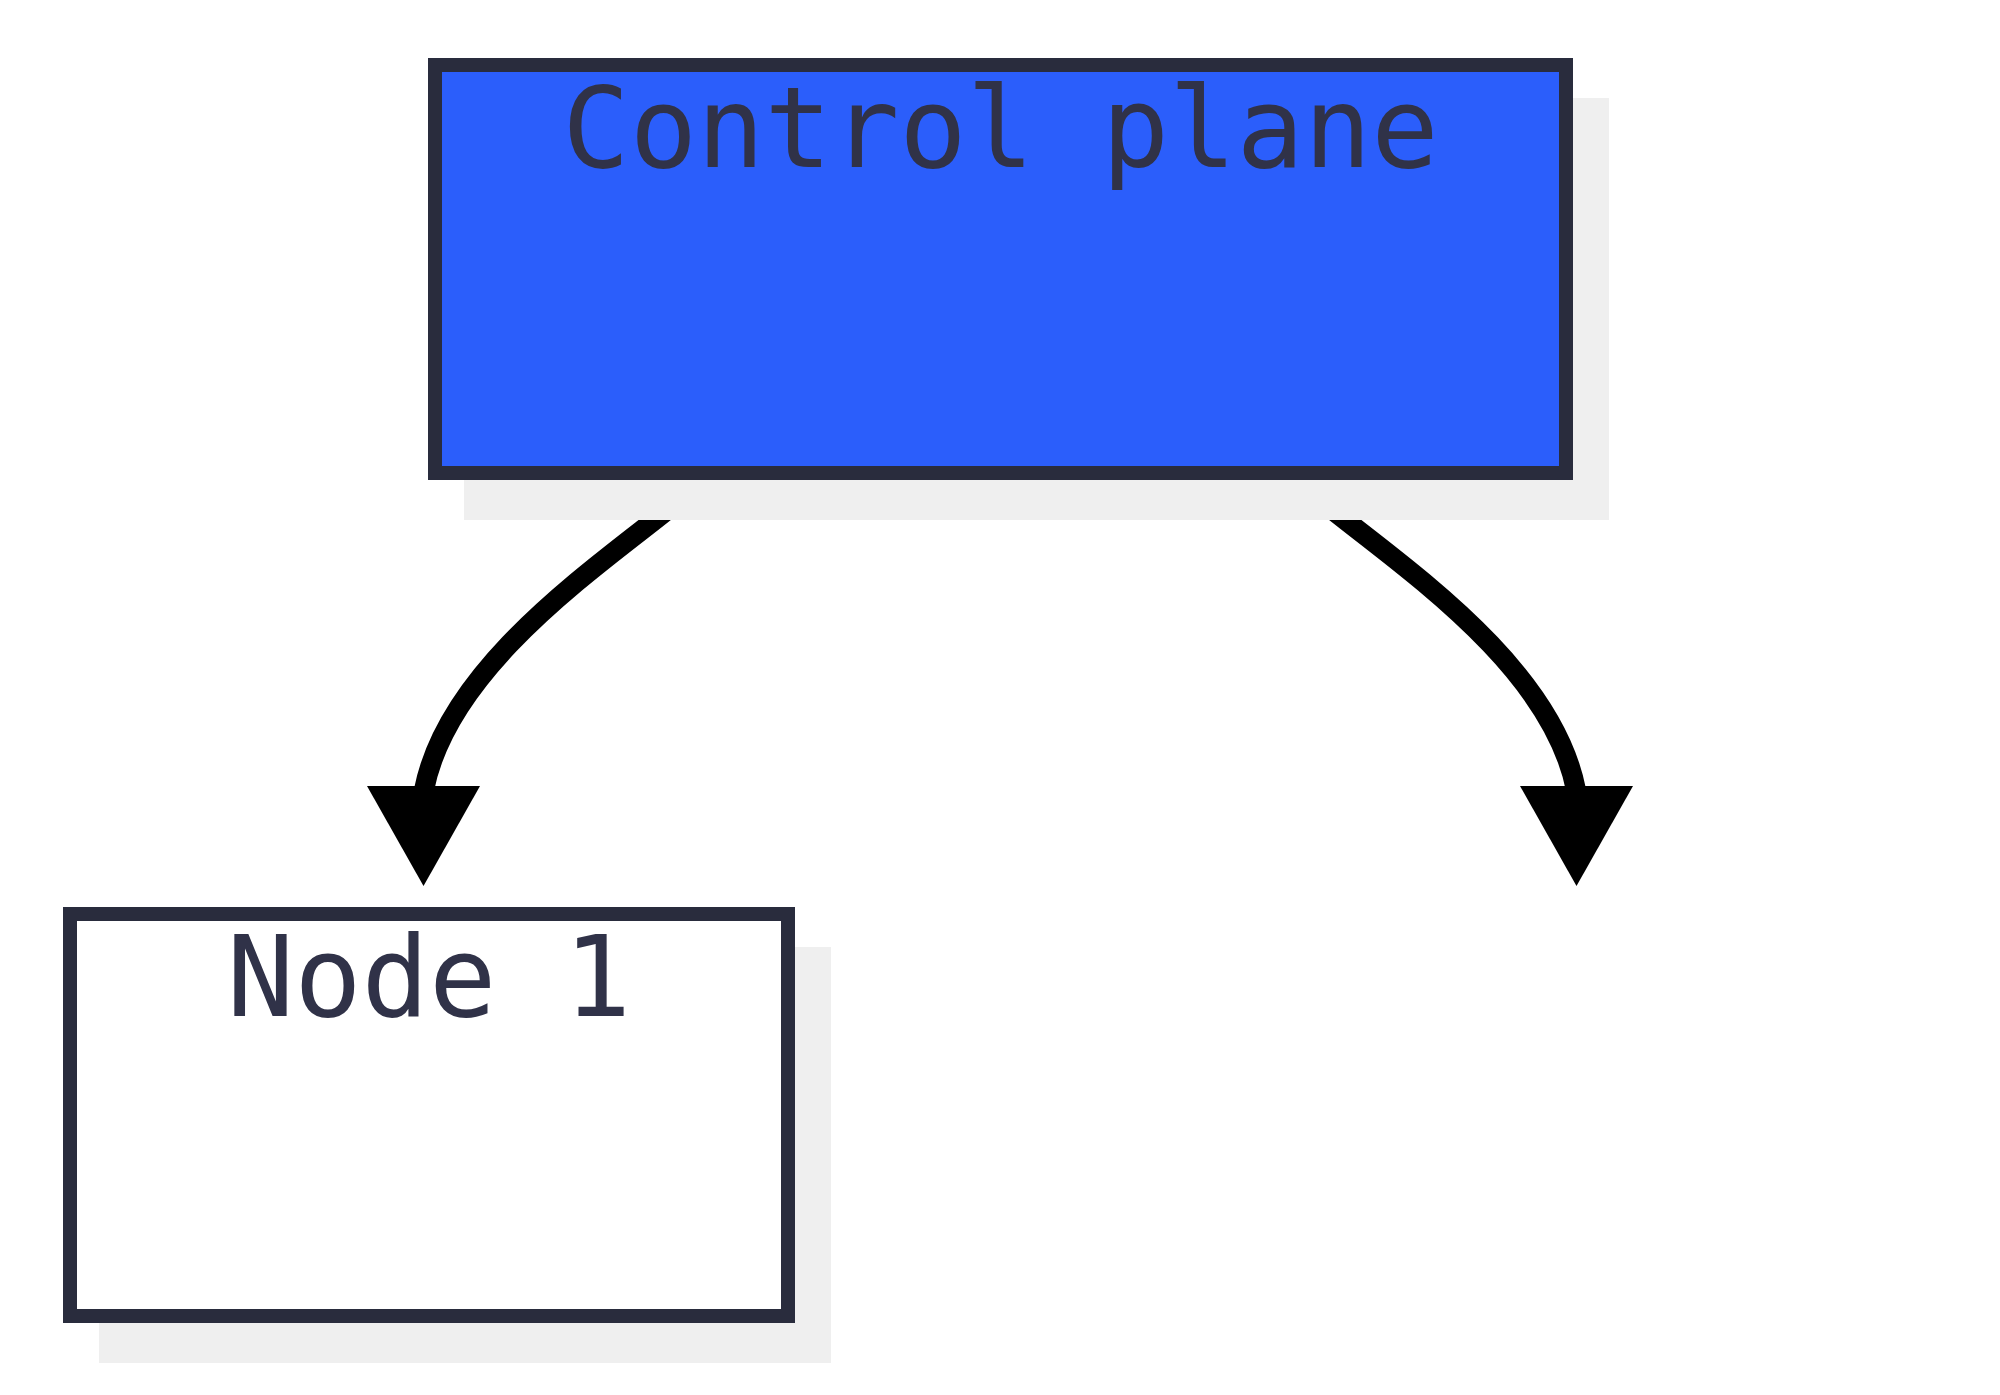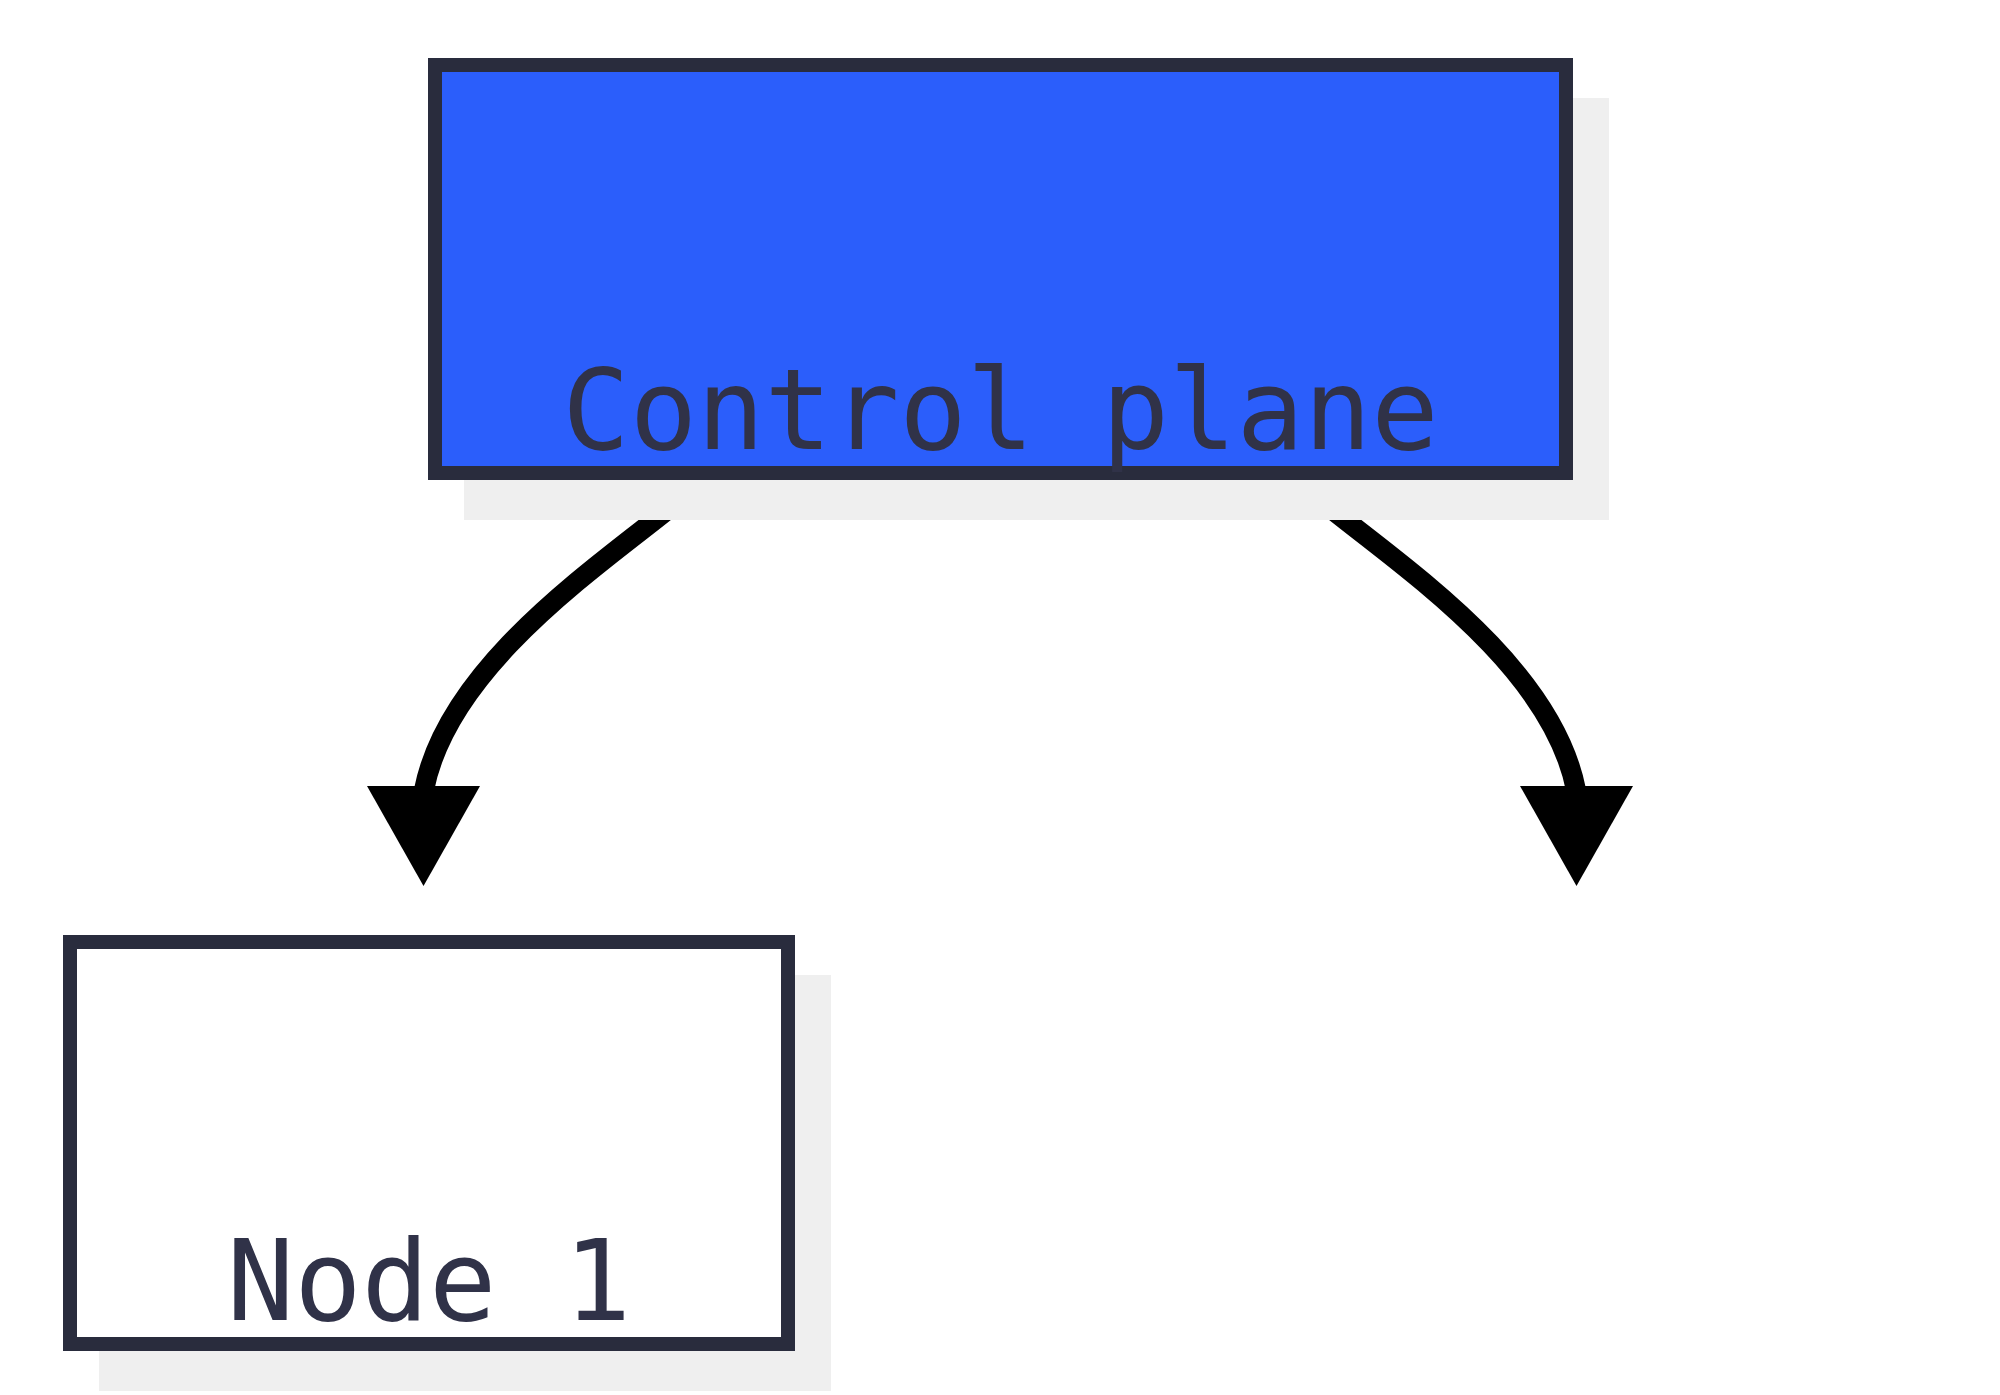--- a/index.html
+++ b/index.html
@@ -22,21 +22,21 @@
     width: 2000px;
     height: 1395px;
     pointer-events: none;
   }
   .box {
     position: absolute;
     box-sizing: border-box;
     border: 14px solid var(--border-navy, #292C3D);
     box-shadow: 36px 40px 0 0 var(--shadow-gray, #EFEFEF);
     display: flex;
-    align-items: flex-end;
+    align-items: flex-start;
     justify-content: center;
   }
   .box .label {
     color: var(--text-navy, #303248);
     font-size: 112px;
     line-height: 1;
     white-space: nowrap;
     letter-spacing: 0;
   }
   .control-plane {
@@ -44,21 +44,20 @@
     top: 58px;
     width: 1145px;
     height: 422px;
     background: var(--accent-blue, #2B5EFB);
   }
   .worker-node {
     top: 907px;
     width: 732px;
     height: 416px;
     background: var(--node-fill, #FFFFFF);
-    margin-top: 28px;
   }
   .node-1 { left: 63px; }
   .node-2 { left: 1213px; }
 </style>
 </head>
 <body>
 
 <div class="canvas">
 
   <svg class="arrows" viewBox="0 0 2000 1395" xmlns="http://www.w3.org/2000/svg">

